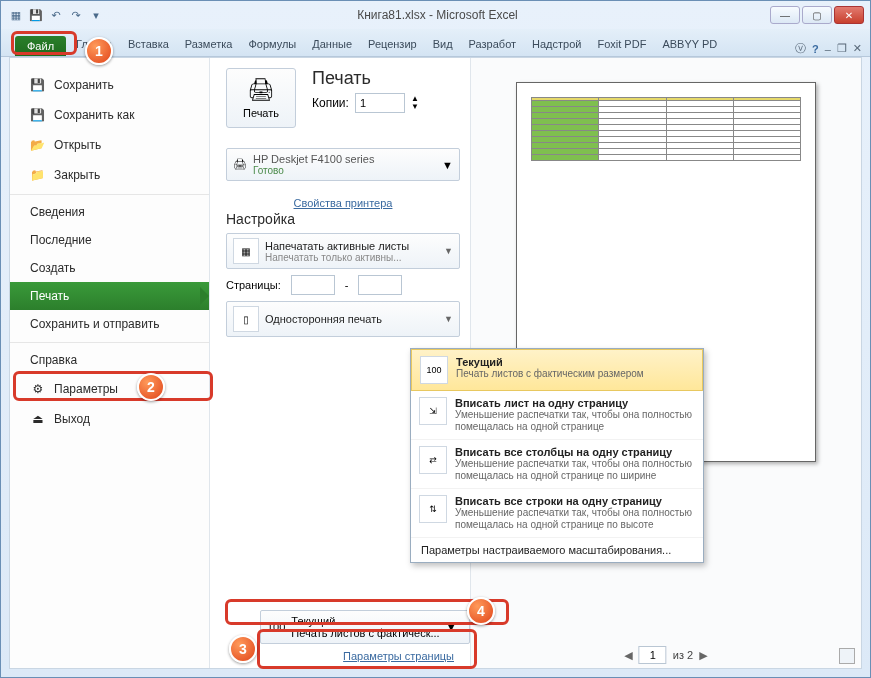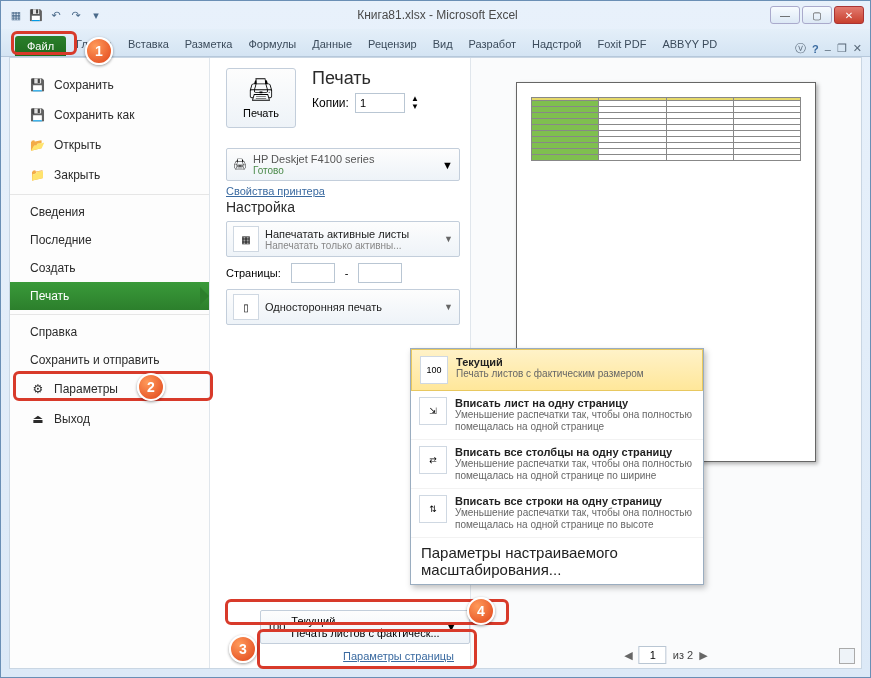--- a/index.html
+++ b/index.html
@@ -34,21 +34,21 @@
 
 .bs-main { flex: 1; display: flex; position: relative; }
 .settings { width: 260px; padding: 10px 10px 10px 16px; position: relative; }
 .printhdr { font-size: 18px; color: #2b2b2b; margin-bottom: 4px; }
 .printbtn { width: 70px; height: 60px; border: 1px solid #c3cedb; background: linear-gradient(#fdfdfd,#eef3f8); border-radius: 3px; display: flex; flex-direction: column; align-items: center; justify-content: center; font-size: 11px; gap: 4px; margin-bottom: 8px; }
 .copies { display: flex; align-items: center; gap: 6px; font-size: 12px; }
 .copies input { width: 50px; height: 20px; border: 1px solid #b9c6d3; padding: 0 4px; font-size: 11px; }
 .printer { margin-top: 12px; border: 1px solid #c3cedb; background: linear-gradient(#fdfdfd,#eef3f8); padding: 4px 6px; display: flex; align-items: center; gap: 6px; font-size: 11px; border-radius: 2px; }
 .printer .pname { flex: 1; color: #555; overflow: hidden; white-space: nowrap; }
 .printer .pstat { font-size: 10px; color: #4a8a4a; }
-.link { color: #3a6aa0; font-size: 11px; text-align: left; margin-top: 4px; cursor: pointer; text-decoration: underline; }
+.link { color: #3a6aa0; font-size: 11px; text-align: center; margin-top: 16px; cursor: pointer; text-decoration: underline; }
 .sect-title { font-size: 14px; margin: 2px 0 6px; color: #2b2b2b; }
 .seldrop { border: 1px solid #c3cedb; background: linear-gradient(#fdfdfd,#eef3f8); padding: 4px 6px; display: flex; gap: 6px; font-size: 11px; border-radius: 2px; margin-bottom: 6px; align-items: center; }
 .seldrop .dicon { width: 26px; height: 26px; background: #fff; border: 1px solid #cfd8e2; display: flex; align-items: center; justify-content: center; font-size: 10px; }
 .seldrop .dtxt { flex:1; overflow:hidden; }
 .seldrop .dtxt .t1 { color: #222; font-size: 11px; white-space: nowrap; overflow: hidden; }
 .seldrop .dtxt .t2 { color: #888; font-size: 10px; white-space: nowrap; overflow: hidden; }
 .seldrop .arr { color: #666; font-size: 9px; }
 .pages { display: flex; align-items: center; gap: 10px; font-size: 11px; }
 .pages input { width: 44px; height: 20px; border: 1px solid #b9c6d3; }
 
@@ -58,21 +58,21 @@
 
 
 .popup { position: absolute; left: 200px; top: 290px; width: 294px; background: #fff; border: 1px solid #9aadc0; box-shadow: 2px 3px 6px rgba(0,0,0,.25); z-index: 50; }
 .popup .opt { display: flex; padding: 6px 8px; gap: 8px; border-bottom: 1px solid #f2f2f2; }
 .popup .opt:last-child { border-bottom: none; }
 .popup .opt.sel { background: linear-gradient(#fff2c8,#ffe79a); border: 1px solid #e8c860; }
 .popup .opt .oicon { width: 28px; height: 28px; border: 1px solid #cfd8e2; background: #fff; display: flex; align-items: center; justify-content: center; font-size: 9px; flex-shrink:0; }
 .popup .opt .otxt { font-size: 11px; }
 .popup .opt .otxt b { display: block; color: #222; font-weight: bold; }
 .popup .opt .otxt span { color: #666; font-size: 10px; display:block; line-height:1.2; }
-.popup .custom { padding: 6px 10px; font-size: 15px; color: #222; }
+.popup .custom { padding: 6px 10px; font-size: 11px; color: #222; }
 
 
 .preview { flex: 1; background: #fafbfc; border-left: 1px solid #e0e6ec; position: relative; display: flex; align-items: flex-start; justify-content: center; padding-top: 24px; }
 .sheet { width: 300px; height: 380px; background: #fff; border: 1px solid #666; box-shadow: 2px 2px 4px rgba(0,0,0,.3); padding: 14px; }
 .minitable { width: 100%; border-collapse: collapse; font-size: 5px; }
 .minitable th { background: #e6d96a; border: 1px solid #888; padding: 1px; }
 .minitable td { border: 1px solid #888; padding: 1px; height: 6px; }
 .minitable td.g { background: #7fbf4f; }
 .pgnav { position: absolute; bottom: 4px; left: 50%; transform: translateX(-50%); display: flex; align-items: center; gap: 6px; font-size: 11px; color: #444; }
 .pgnav input { width: 28px; height: 18px; border: 1px solid #b9c6d3; text-align: center; font-size: 11px; }
@@ -148,25 +148,25 @@
         </div>
       <div class="bs-item">
           <span>Последние</span>
         </div>
       <div class="bs-item">
           <span>Создать</span>
         </div>
       <div class="bs-item active">
           <span>Печать</span>
         </div>
+      <div class="bs-item">
+          <span>Сохранить и отправить</span>
+        </div>
       <div class="bs-item sep">
           <span>Справка</span>
-        </div>
-      <div class="bs-item">
-          <span>Сохранить и отправить</span>
         </div>
       <div class="bs-item">
           <span class="navicon">⚙</span>
           <span>Параметры</span>
         </div>
       <div class="bs-item">
           <span class="navicon">⏏</span>
           <span>Выход</span>
         </div>
     </div>

